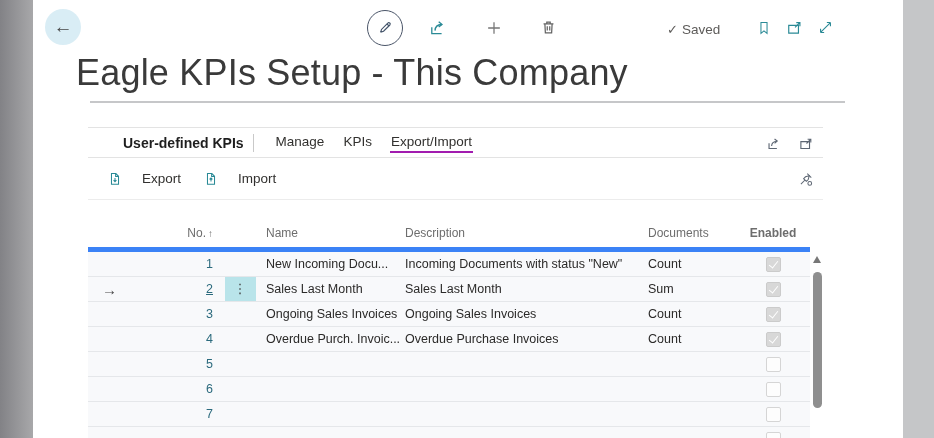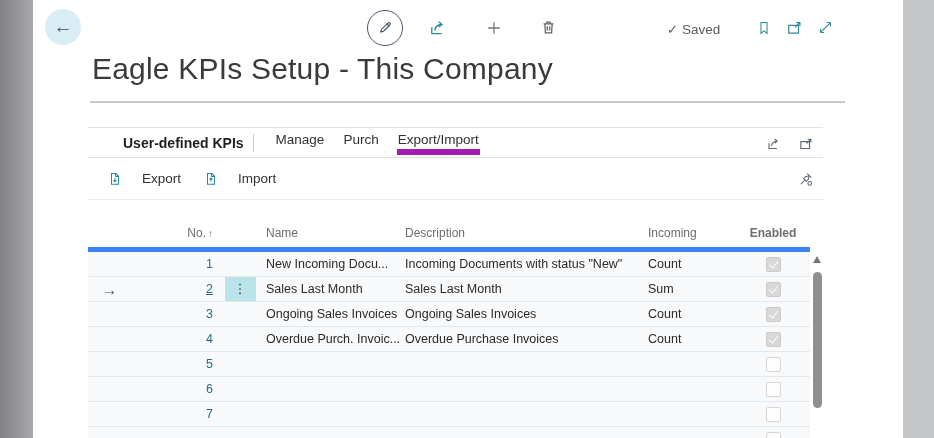--- a/index.html
+++ b/index.html
@@ -23,34 +23,34 @@
   .share-top { left:428px; top:18px; width:20px; height:20px; color:#2a8a96; }
   .add-btn   { left:484px; top:18px; width:20px; height:20px; color:#767676; }
   .delete-btn{ left:538px; top:17px; width:20px; height:20px; color:#636363; }
   .saved { position:absolute; left:667px; top:20px; height:18px; display:flex; align-items:center; gap:4px;
            font-size:13.5px; color:#5d5b59; }
   .saved .check { font-size:13px; color:#5d5b59; }
   .bookmark-btn { left:754px; top:18px; width:19px; height:20px; color:#2a8a96; }
   .popout-btn   { left:784px; top:19px; width:20px; height:18px; color:#2a8a96; }
   .expand-btn   { left:816px; top:18px; width:19px; height:19px; color:#2a8a96; }
 
-  .page-title { position:absolute; left:92px; top:52px; font-size:30px; font-weight:300;
+  .page-title { position:absolute; left:76px; top:52px; font-size:36px; font-weight:300;
                 color:#3a3a3a; letter-spacing:0.2px; white-space:nowrap; }
   .title-divider { position:absolute; left:90px; top:101px; width:755px; height:2px; background:#c6c7c9; }
 
   
   .card { position:absolute; left:88px; top:127px; width:735px; }
 
   .section-header { position:relative; height:31px; border-top:1px solid #e3e3e3; border-bottom:1px solid #e3e3e3;
                     display:flex; align-items:center; }
   .section-title { margin-left:19px; font-size:14px; font-weight:bold; color:#1e1e1e; white-space:nowrap;padding-left:16px; }
   .v-div { width:1px; height:18px; background:#c9c9c9; margin-left:9px; }
   .menu { display:flex; gap:17px; margin-left:21px; }
   .menu-item { font-size:13.5px; color:#32312f; padding:2px 1px; cursor:pointer; white-space:nowrap; }
-  .menu-item.active { border-bottom:6px solid #a21caf; }
+  .menu-item.active { border-bottom:2px solid #a21caf; }
   .sec-share  { right:41px; top:8px; width:16px; height:16px; color:#5d6673; }
   .sec-popout { right:9px;  top:8px; width:16px; height:16px; color:#5d6673; }
 
   .toolbar { position:relative; height:42px; border-bottom:1px solid #ececec; display:flex; align-items:center; }
   .tool-btn { display:flex; align-items:center; gap:19px; font-size:13.5px; color:#32312f; cursor:pointer; }
   .tool-btn.export { margin-left:19px; }
   .tool-btn.import { margin-left:22px; }
   .tool-btn svg { display:block; color:#2a8a96; }
   .pin-btn { right:9px; top:12px; width:18px; height:18px; color:#5d6673; }
 
@@ -171,21 +171,21 @@
   <div class="page-title">Eagle KPIs Setup - This Company</div>
   <div class="title-divider"></div>
 
   <div class="card">
 
     <div class="section-header">
       <div class="section-title">User-defined KPIs</div>
       <div class="v-div"></div>
       <div class="menu">
         <div class="menu-item">Manage</div>
-        <div class="menu-item">Purch</div>
+        <div class="menu-item">KPIs</div>
         <div class="menu-item active">Export/Import</div>
       </div>
       <div class="icon-btn sec-share">
         <span>
           <svg width="16" height="16" viewBox="0 0 20 20" fill="none" stroke="currentColor" stroke-width="1.4">
             <path d="M3.8 9.2v6.4h9.8"></path>
             <path d="M7 12.6c.2-4 3-6 6.5-6.1"></path>
             <path d="M10.7 3.8L14 6.4l-3.3 2.7"></path>
           </svg>
         </span>
@@ -236,21 +236,21 @@
     <div class="gap-row"></div>
 
     <div class="thead">
       <div class="cell c-ind"></div>
       <div class="cell c-no">
         <span>No.</span><span class="sort-arrow">↑</span>
       </div>
       <div class="cell c-dots"></div>
       <div class="cell c-name">Name</div>
       <div class="cell c-desc">Description</div>
-      <div class="cell c-calc">Incoming</div>
+      <div class="cell c-calc">Documents</div>
       <div class="cell c-en">Enabled</div>
     </div>
 
     <div id="table-body">
   <div class="row">
     <div class="cell c-ind">
       
     </div>
     <div class="cell c-no">
       <span class="no-link">1</span>

